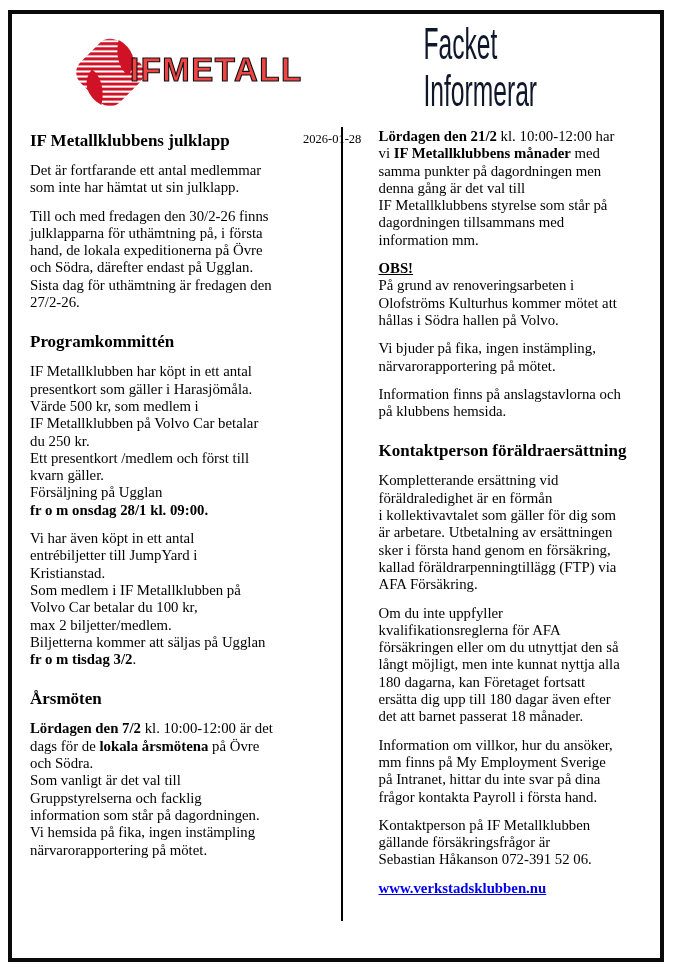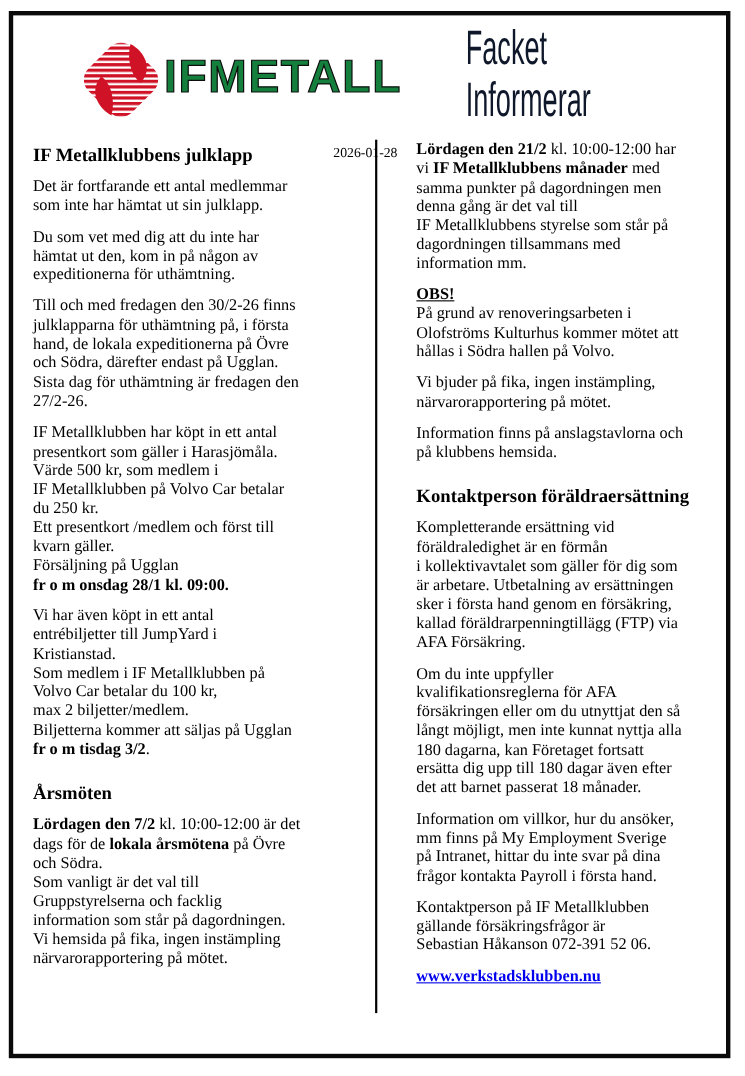--- a/index.html
+++ b/index.html
@@ -17,24 +17,24 @@
   }
   .frame{
     position:absolute;left:8px;top:10px;width:656px;height:952px;
     box-sizing:border-box;border:4px solid var(--frame);background:#ffffff;
   }
   
   .emblem{position:absolute;left:62px;top:17px;width:72px;height:83px;}
   .emblem svg{width:100%;height:100%;display:block;}
   .emblem .red{fill:var(--red);}
   .brand{
-    position:absolute;left:137px;top:38px;
+    position:absolute;left:118px;top:38px;
     font-family:"Liberation Sans","DejaVu Sans",sans-serif;
-    font-weight:700;font-size:42px;line-height:36px;letter-spacing:1.5px;
-    color:#15803d;-webkit-text-stroke:1.1px #0d0d0d;
+    font-weight:700;font-size:33px;line-height:36px;letter-spacing:1.5px;
+    color:#ef4444;-webkit-text-stroke:1.1px #0d0d0d;
   }
   .masthead{
     position:absolute;left:363px;top:6px;width:220px;text-align:left;
     font-family:"Liberation Sans","DejaVu Sans",sans-serif;
     font-weight:400;color:#0f172a;
   }
   .masthead-line{font-size:44px;line-height:47px;transform:scaleX(0.56);transform-origin:50% 50%;}
   .date{position:absolute;left:291px;top:86px;font-size:12.5px;margin-top:32px;}
   
   main{position:absolute;top:113px;left:0;right:0;bottom:0;display:flex;overflow:hidden;gap:38px;}
@@ -79,29 +79,27 @@
       <div class="masthead-line">Informerar</div>
     </div>
 
     <div class="date">2026-01-28</div>
 
     <main>
       <section class="col left">
           <h3><span>IF Metallklubbens julklapp</span></h3>
           <p><span>Det är fortfarande ett antal medlemmar
 som inte har hämtat ut sin julklapp.</span></p>
-          <p><span>Du som vet med dig att du inte har
-hämtat ut den, kom in på någon av
-expeditionerna för uthämtning.</span></p>
           <p><span>Till och med fredagen den 30/2-26 finns
 julklapparna för uthämtning på, i första
 hand, de lokala expeditionerna på Övre
 och Södra, därefter endast på Ugglan.
 Sista dag för uthämtning är fredagen den
 27/2-26.</span></p>
+          <h3><span>Programkommittén</span></h3>
           <p><span>IF Metallklubben har köpt in ett antal
 presentkort som gäller i Harasjömåla.
 Värde 500 kr, som medlem i
 IF Metallklubben på Volvo Car betalar
 du 250 kr.
 Ett presentkort /medlem och först till
 kvarn gäller.
 Försäljning på Ugglan
 </span><span class="b">fr o m onsdag 28/1 kl. 09:00.</span></p>
           <p><span>Vi har även köpt in ett antal

